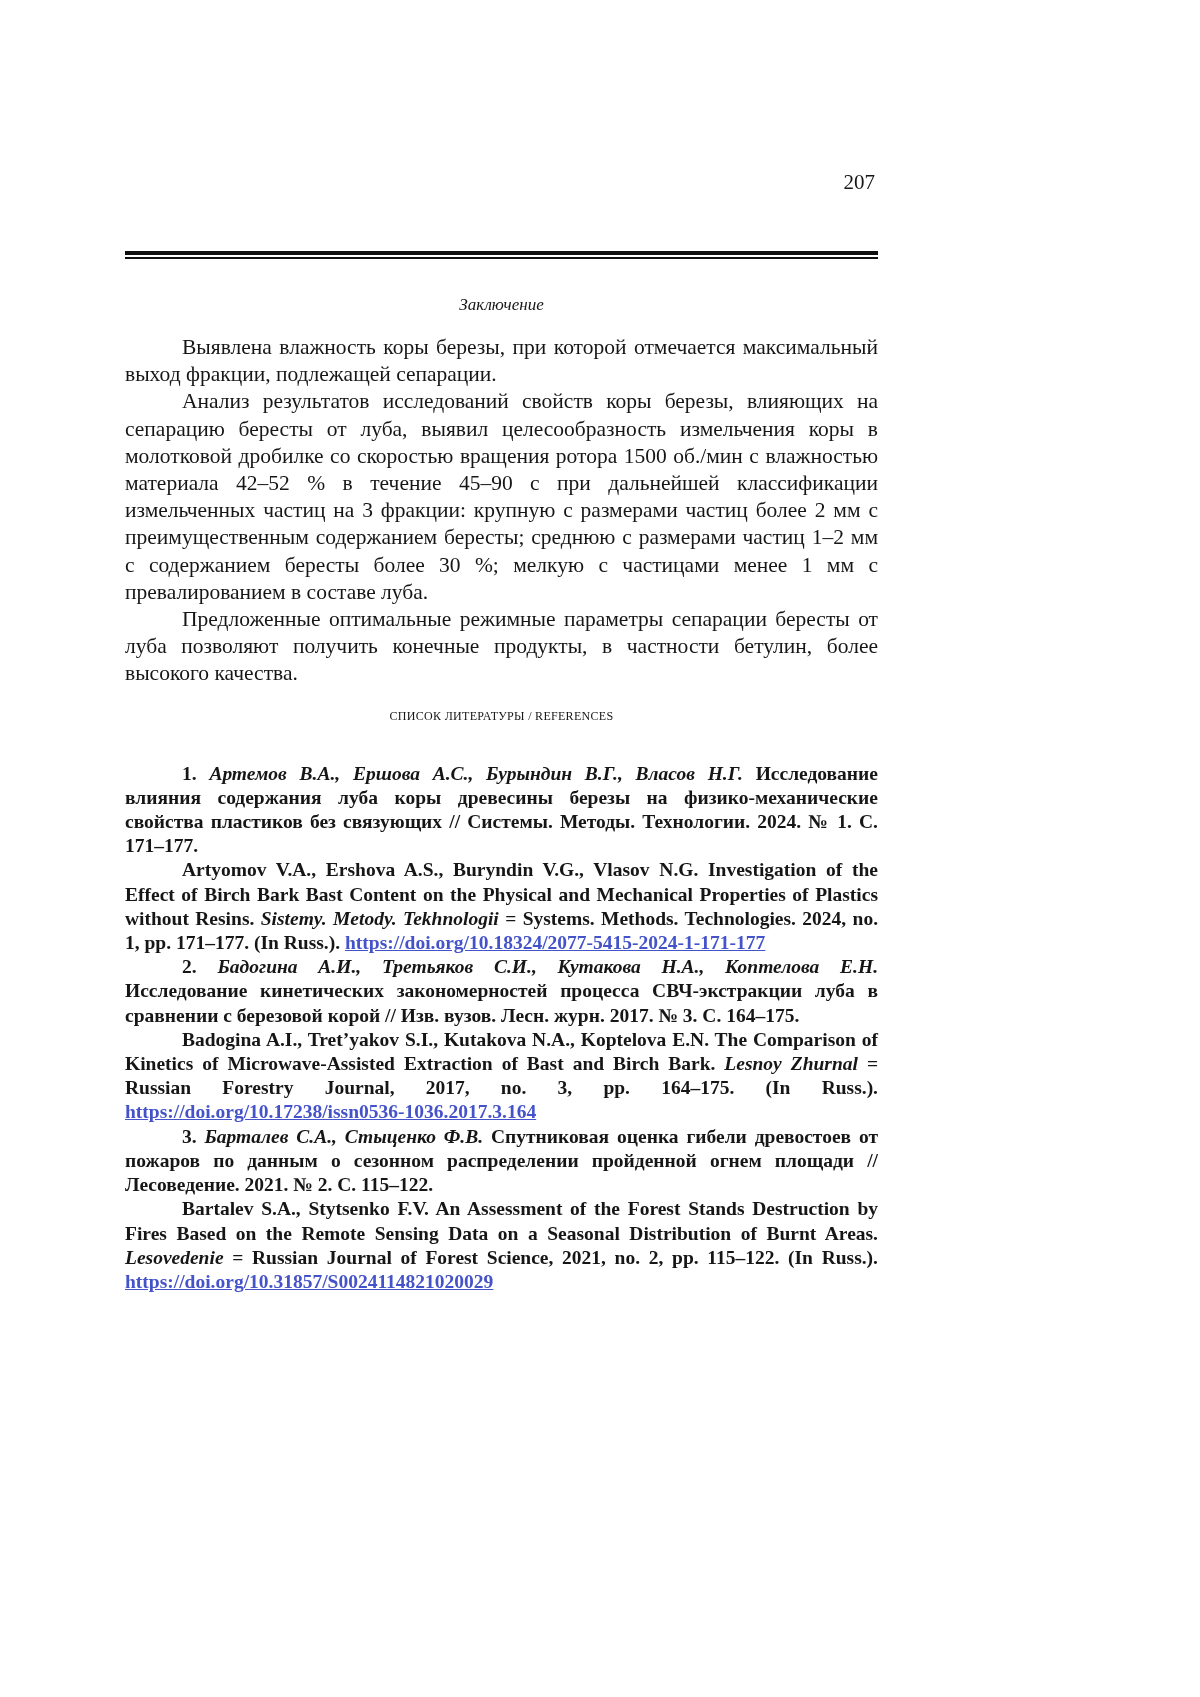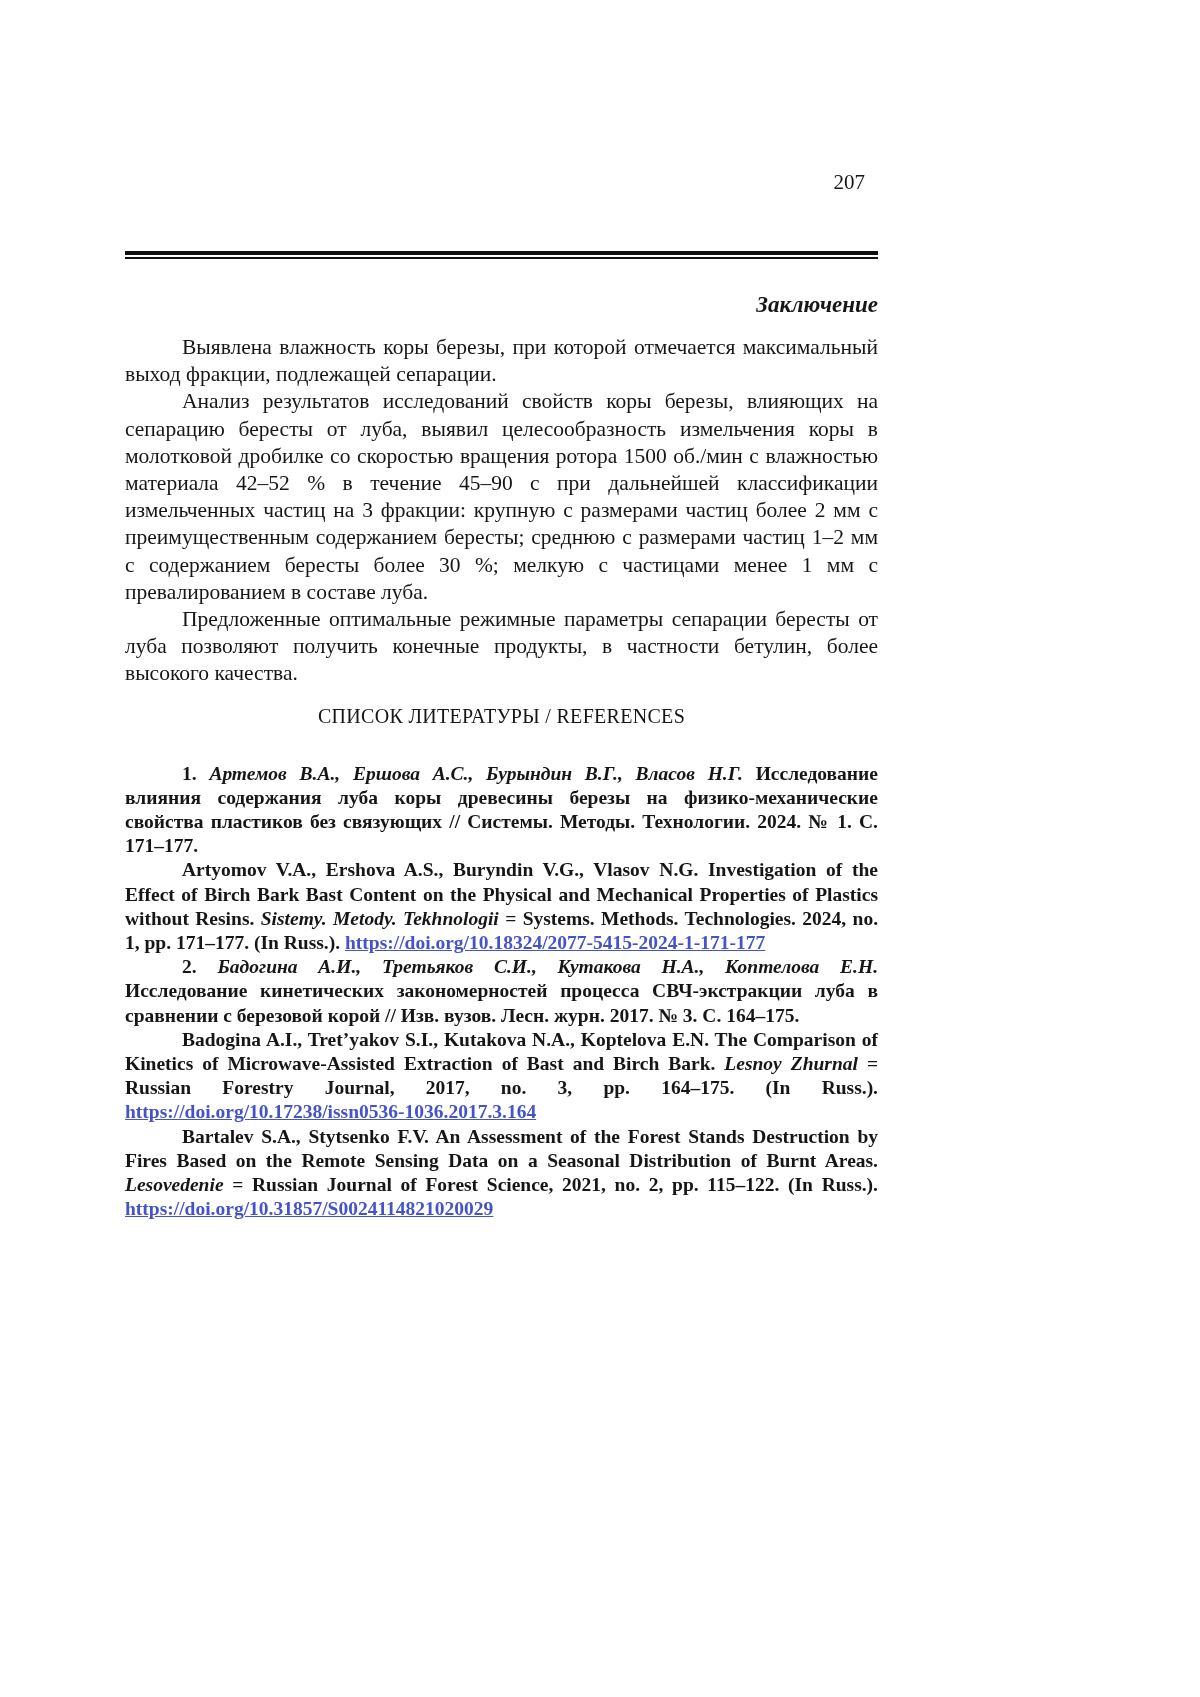--- a/index.html
+++ b/index.html
@@ -22,47 +22,47 @@
     margin-top: 169px;
     position: relative;
     text-align: center;
     font-weight: 700;
     font-size: 21px;
     line-height: 26px;
     white-space: pre-wrap;
   }
   .rh-page {
     position: absolute;
-    right: 13px;
+    right: 3px;
     top: 0;
     font-weight: 400;
   }
   .rule { margin-top: 4px; }
   .rule-thick { height: 4px; background: #0f0f0f; }
   .rule-thin  { height: 2px; background: #0f0f0f; margin-top: 2px; }
   .section-title {
     margin: 32px 0 0 0;
-    text-align: right;
+    text-align: center;
     font-style: italic;
-    font-weight: 700;
-    font-size: 23px;
+    font-weight: 400;
+    font-size: 17px;
     line-height: 27px;
   }
   .body-text {
     margin-top: 16px;
     font-size: 21.5px;
     line-height: 27.2px;
     text-align: justify;
   }
   .body-text p { margin: 0; text-indent: 57px; }
   .ref-heading {
     margin: 16px 0 33px 0;
     text-align: center;
     font-weight: 400;
-    font-size: 20px;
+    font-size: 12px;
     line-height: 25px;
     letter-spacing: 0.3px;
   }
   .refs {
     font-size: 19.5px;
     line-height: 24.2px;
     text-align: justify;
   }
   .refs p { margin: 0; text-indent: 57px; font-weight: bold; }
   .refs .italic { font-style: italic; }
@@ -96,17 +96,18 @@
       <p>Предложенные оптимальные режимные параметры сепарации бересты от луба позволяют получить конечные продукты, в частности бетулин, более высокого качества.</p>
     </div>
 
     <h3 class="ref-heading">СПИСОК ЛИТЕРАТУРЫ / REFERENCES</h3>
 
     <div class="refs">
       <p class="ref"><span class="plain">1. </span><span class="italic">Артемов В.А., Ершова А.С., Бурындин В.Г., Власов Н.Г.</span><span class="plain"> Исследование влияния содержания луба коры древесины березы на физико-механические свойства пластиков без связующих // Системы. Методы. Технологии. 2024. № 1. С. 171–177.</span></p>
       <p class="ref"><span class="plain">Artyomov V.A., Ershova A.S., Buryndin V.G., Vlasov N.G. Investigation of the Effect of Birch Bark Bast Content on the Physical and Mechanical Properties of Plastics without Resins. </span><span class="italic">Sistemy. Metody. Tekhnologii</span><span class="plain"> = Systems. Methods. Technologies. 2024, no. 1, pp. 171–177. (In Russ.). </span><a href="#" class="link" style="color: rgb(68, 83, 201);">https://doi.org/10.18324/2077-5415-2024-1-171-177</a></p>
       <p class="ref"><span class="plain">2. </span><span class="italic">Бадогина А.И., Третьяков С.И., Кутакова Н.А., Коптелова Е.Н.</span><span class="plain"> Исследование кинетических закономерностей процесса СВЧ-экстракции луба в сравнении с березовой корой // Изв. вузов. Лесн. журн. 2017. № 3. С. 164–175.</span></p>
       <p class="ref"><span class="plain">Badogina A.I., Tret’yakov S.I., Kutakova N.A., Koptelova E.N. The Comparison of Kinetics of Microwave-Assisted Extraction of Bast and Birch Bark. </span><span class="italic">Lesnoy Zhurnal</span><span class="plain"> = Russian Forestry Journal, 2017, no. 3, pp. 164–175. (In Russ.). </span><a href="#" class="link" style="color: rgb(68, 83, 201);">https://doi.org/10.17238/issn0536-1036.2017.3.164</a></p>
+      <p class="ref"><span class="plain">3. </span><span class="italic">Барталев С.А., Стыценко Ф.В.</span><span class="plain"> Спутниковая оценка гибели древостоев от пожаров по данным о сезонном распределении пройденной огнем площади // Лесоведение. 2021. № 2. С. 115–122.</span></p>
       <p class="ref"><span class="plain">Bartalev S.A., Stytsenko F.V. An Assessment of the Forest Stands Destruction by Fires Based on the Remote Sensing Data on a Seasonal Distribution of Burnt Areas. </span><span class="italic">Lesovedenie</span><span class="plain"> = Russian Journal of Forest Science, 2021, no. 2, pp. 115–122. (In Russ.). </span><a href="#" class="link" style="color: rgb(68, 83, 201);">https://doi.org/10.31857/S0024114821020029</a></p>
     </div>
 
   </div>
 </div>
 
 </body></html>

